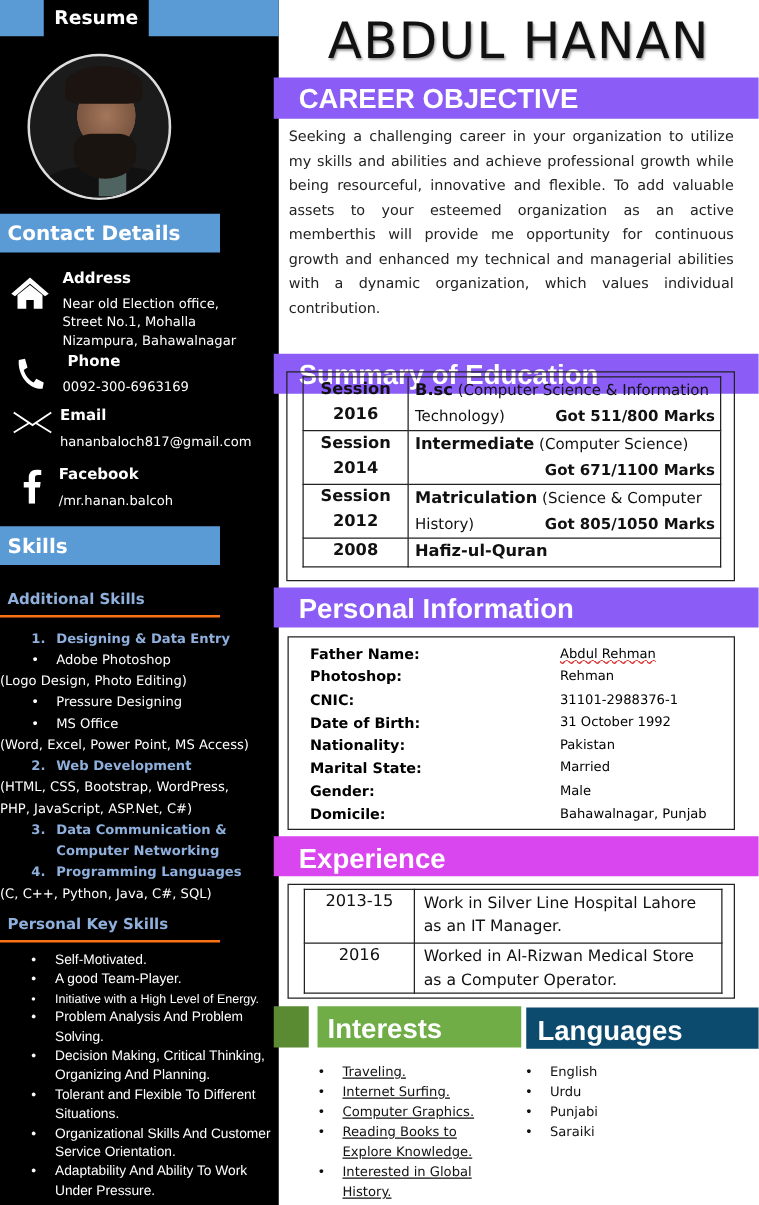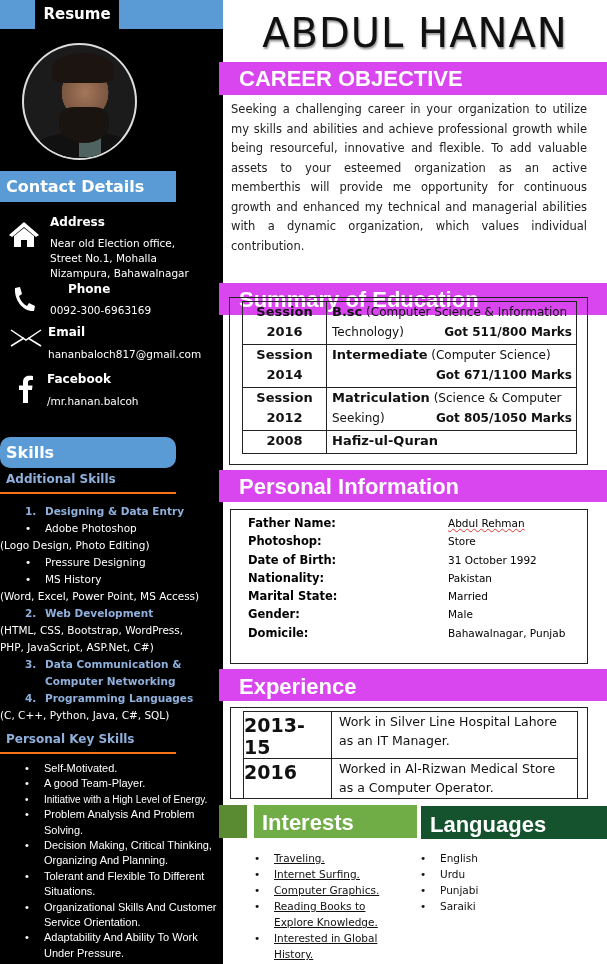--- a/index.html
+++ b/index.html
@@ -32,39 +32,39 @@
   .skills-list .num .cont { padding-left: 20px; }
   .skills-list .bul { padding-left: 25px; }
   .skills-list .bul .dot { display: inline-block; width: 20px; }
 
   .key-list { position: absolute; left: 25px; top: 761px; width: 195px; font-family: "Liberation Sans", sans-serif; font-size: 11px; line-height: 15.4px; list-style: none; }
   .key-list li { position: relative; padding-left: 19px; }
   .key-list li::before { content: "\2022"; position: absolute; left: 0; top: 0; }
 
   
   .name { position: absolute; left: 223px; top: 10px; width: 384px; text-align: center; font-family: "DejaVu Sans", sans-serif; font-size: 40px; color: #111; letter-spacing: 1px; text-shadow: 1px 2px 2px #999; }
-  .main-heading { position: absolute; background: #d946ef; color: #fff; font-weight: bold; font-size: 22px; padding-left: 20px; }
+  .main-heading { position: absolute; background: #8b5cf6; color: #fff; font-weight: bold; font-size: 22px; padding-left: 20px; }
   .main-heading.light { background: #6aa040; }
   .objective { position: absolute; left: 231px; top: 100px; width: 356px; font-family: "DejaVu Sans", sans-serif; font-size: 11.5px; line-height: 19.5px; text-align: justify; color: #222; }
 
   .box { position: absolute; border: 1.5px solid #222; }
   table.grid { border-collapse: collapse; position: absolute; font-family: "DejaVu Sans", sans-serif; color: #111; }
   table.grid td { border: 1.5px solid #222; vertical-align: top; }
   .edu td.session { width: 84px; text-align: center; font-weight: bold; font-size: 13px; line-height: 20px; }
   .edu td.desc { font-size: 12px; line-height: 20px; padding-left: 5px; }
   .edu .deg { font-weight: bold; font-size: 13px; }
   .edu .marks { float: right; font-weight: bold; padding-right: 4px; }
   .edu .row2 { display: block; }
 
   .pinfo { position: absolute; left: 248px; top: 514px; width: 330px; font-family: "DejaVu Sans", sans-serif; font-size: 11.5px; line-height: 18.3px; }
   .pinfo .row { display: flex; }
   .pinfo .k { width: 200px; font-weight: bold; }
   .pinfo .v { font-size: 10.5px; }
 
-  .exp td.year { width: 88px; text-align: left; font-weight: bold; font-size: 19px; padding-top: 2px; }
+  .exp td.year { width: 88px; text-align: center; font-weight: normal; font-size: 13px; padding-top: 2px; }
   .exp td.desc { font-size: 12.5px; line-height: 19px; padding-left: 7px; }
 
   .ilist { position: absolute; list-style: none; font-family: "DejaVu Sans", sans-serif; font-size: 10.5px; line-height: 16px; color: #111; }
   .ilist li { position: relative; padding-left: 20px; }
   .ilist li::before { content: "\2022"; position: absolute; left: 0; }
   .squiggle { text-decoration: underline wavy #d33; text-decoration-thickness: 1px; }
 </style>
 </head>
 <body>
 
@@ -91,50 +91,50 @@
   <div class="contact-label" style="left:50px;top:215px;">Address</div>
   <div class="contact-value" style="left:50px;top:236px;">Near old Election office,
 Street No.1, Mohalla
 Nizampura, Bahawalnagar</div>
 
   <div class="contact-icon" style="left:12px;top:286px;">
     <svg width="24" height="26" viewBox="0 0 24 26">
         <path d="M3 2 L8 1 L10 8 L7 10 C8 14 11 18 15 20 L17 17 L23 20 L22 25 C12 26 2 15 3 2 Z" fill="#fff"></path>
       </svg>
   </div>
-  <div class="contact-label" style="left:68px;top:282px;">Phone</div>
+  <div class="contact-label" style="left:54px;top:282px;">Phone</div>
   <div class="contact-value" style="left:50px;top:303px;">0092-300-6963169</div>
 
   <div class="contact-icon" style="left:10px;top:328px;">
     <svg width="32" height="20" viewBox="0 0 32 20">
         <path d="M1 2 L16 12 L31 2" stroke="#fff" stroke-width="1.5" fill="none"></path>
         <path d="M1 18 L14 10 M31 18 L18 10" stroke="#fff" stroke-width="1.5" fill="none"></path>
       </svg>
   </div>
   <div class="contact-label" style="left:48px;top:325px;">Email</div>
   <div class="contact-value" style="left:48px;top:347px;">hananbaloch817@gmail.com</div>
 
   <div class="contact-icon" style="left:18px;top:375px;">
     <svg width="16" height="28" viewBox="0 0 16 28">
         <path d="M10 28 L10 15 L14 15 L14.5 10.5 L10 10.5 L10 7.5 C10 6 10.5 5 12.5 5 L15 5 L15 1 C14 0.8 12.5 0.7 11 0.7 C7.5 0.7 5 3 5 7 L5 10.5 L1 10.5 L1 15 L5 15 L5 28 Z" fill="#fff"></path>
       </svg>
   </div>
   <div class="contact-label" style="left:47px;top:372px;">Facebook</div>
   <div class="contact-value" style="left:47px;top:394px;">/mr.hanan.balcoh</div>
 
-  <div class="side-heading" style="top:437px;border-radius:10px;">Skills</div>
+  <div class="side-heading" style="top:421px;">Skills</div>
 
   <div class="sub-heading" style="top:472px;">Additional Skills</div>
 
   <div class="skills-list">
     <div class="num"><span class="n">1.</span><span>Designing &amp; Data Entry</span></div>
     <div class="bul"><span class="dot">•</span><span>Adobe Photoshop</span></div>
     <div>(Logo Design, Photo Editing)</div>
     <div class="bul"><span class="dot">•</span><span>Pressure Designing</span></div>
-    <div class="bul"><span class="dot">•</span><span>MS History</span></div>
+    <div class="bul"><span class="dot">•</span><span>MS Office</span></div>
     <div>(Word, Excel, Power Point, MS Access)</div>
     <div class="num"><span class="n">2.</span><span>Web Development</span></div>
     <div>(HTML, CSS, Bootstrap, WordPress,</div>
     <div>PHP, JavaScript, ASP.Net, C#)</div>
     <div class="num"><span class="n">3.</span><span>Data Communication &amp;</span></div>
     <div class="num"><span class="cont">Computer Networking</span></div>
     <div class="num"><span class="n">4.</span><span>Programming Languages</span></div>
     <div>(C, C++, Python, Java, C#, SQL)</div>
   </div>
 
@@ -173,41 +173,45 @@
           <div>Session</div>
           <div>2014</div>
         </td>
     <td class="desc"><span class="deg">Intermediate</span><span> (Computer Science)</span><span class="row2"><span></span><span class="marks">Got 671/1100 Marks</span></span></td>
   </tr>
   <tr>
     <td class="session" style="height:43px;">
           <div>Session</div>
           <div>2012</div>
         </td>
-    <td class="desc"><span class="deg">Matriculation</span><span> (Science &amp; Computer</span><span class="row2"><span>Seeking)</span><span class="marks">Got 805/1050 Marks</span></span></td>
+    <td class="desc"><span class="deg">Matriculation</span><span> (Science &amp; Computer</span><span class="row2"><span>History)</span><span class="marks">Got 805/1050 Marks</span></span></td>
   </tr>
   <tr>
     <td class="session" style="height:23px;">
           <div>2008</div>
         </td>
     <td class="desc"><span class="deg">Hafiz-ul-Quran</span></td>
   </tr>
 </tbody>
   </table>
 
 <div class="main-heading" style="left:219px;top:470px;width:388px;height:32px;line-height:34px;">Personal Information</div>
 <div class="box" style="left:230px;top:509px;width:358px;height:155px;"></div>
 <div class="pinfo">
   <div class="row">
       <span class="k">Father Name:</span>
       <span class="v squiggle">Abdul Rehman</span>
     </div>
   <div class="row">
       <span class="k">Photoshop:</span>
-      <span class="v">Store</span>
+      <span class="v">Rehman</span>
+    </div>
+  <div class="row">
+      <span class="k">CNIC:</span>
+      <span class="v">31101-2988376-1</span>
     </div>
   <div class="row">
       <span class="k">Date of Birth:</span>
       <span class="v">31 October 1992</span>
     </div>
   <div class="row">
       <span class="k">Nationality:</span>
       <span class="v">Pakistan</span>
     </div>
   <div class="row">
@@ -240,21 +244,21 @@
     <td class="desc">
           <div>Worked in Al-Rizwan Medical Store</div>
           <div>as a Computer Operator.</div>
         </td>
   </tr>
 </tbody>
   </table>
 
 <div style="position:absolute;left:219px;top:805px;width:28px;height:33px;background:#5a8a32;"></div>
 <div class="main-heading light" style="left:254px;top:805px;width:163px;height:33px;line-height:36px;padding-left:8px;background:#70ad47;">Interests</div>
-<div class="main-heading light" style="left:421px;top:806px;width:186px;height:33px;line-height:38px;padding-left:9px;background:#14532d;">Languages</div>
+<div class="main-heading light" style="left:421px;top:806px;width:186px;height:33px;line-height:38px;padding-left:9px;background:#0c4a6e;">Languages</div>
 
 <ul class="ilist" style="left:254px;top:850px;width:150px;text-decoration:underline;">
   <li>Traveling.</li>
   <li>Internet Surfing.</li>
   <li>Computer Graphics.</li>
   <li>Reading Books to Explore Knowledge.</li>
   <li>Interested in Global History.</li>
 </ul>
 
 <ul class="ilist" style="left:420px;top:850px;width:150px;">

